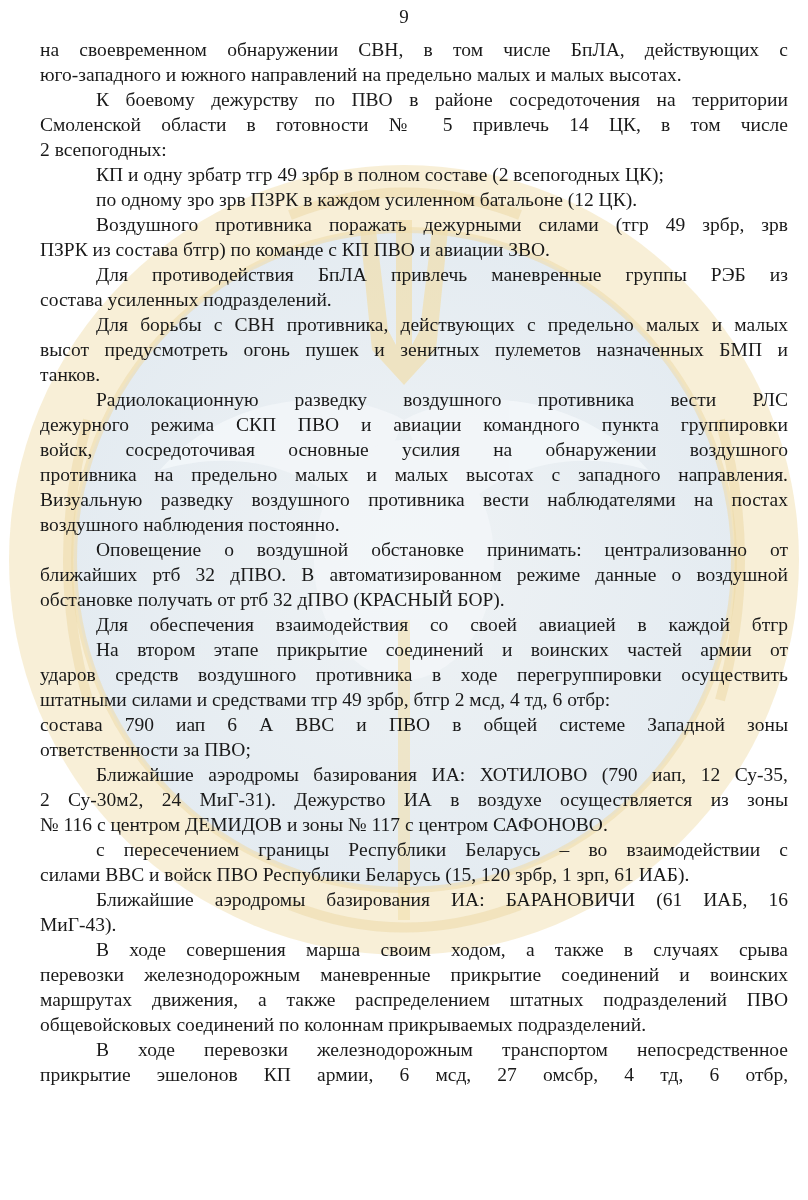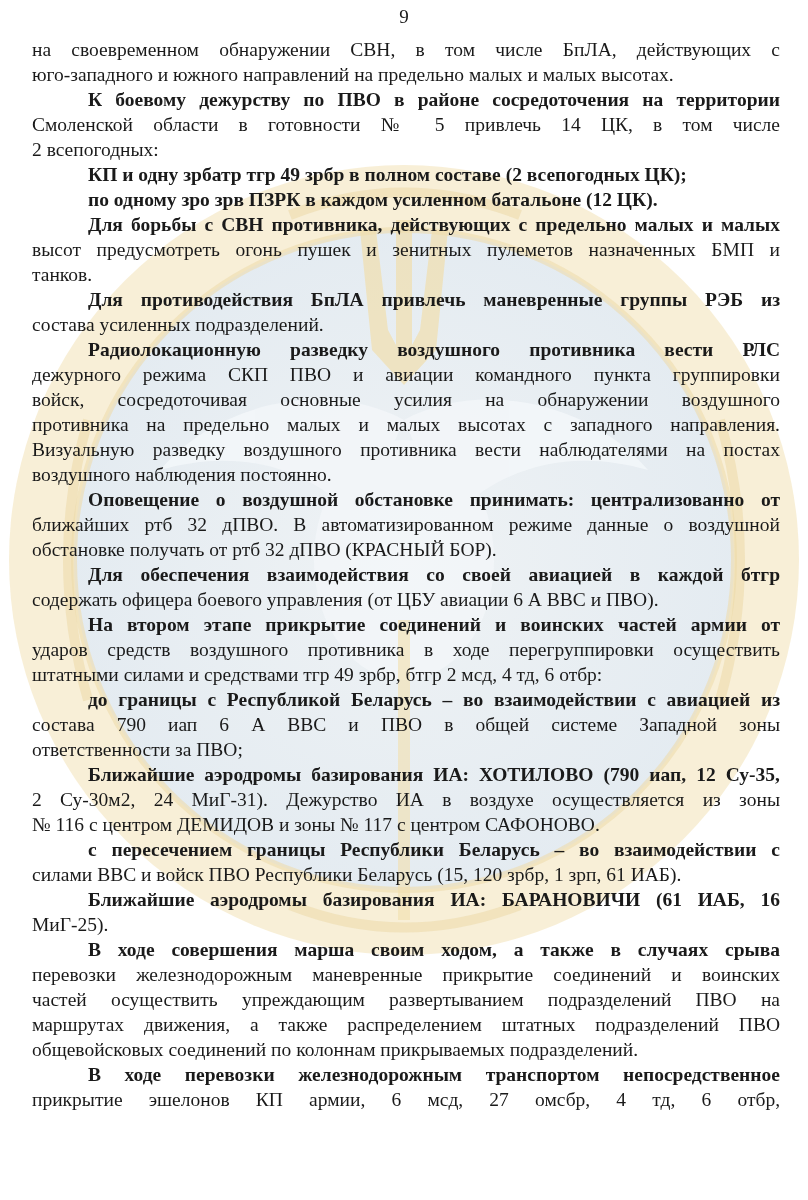--- a/index.html
+++ b/index.html
@@ -15,28 +15,28 @@
     pointer-events: none; z-index: 0;
   }
   .page {
     position: absolute; left: 0; top: 0; width: 808px; height: 1200px; z-index: 1;
   }
   .page-number {
     position: absolute; top: 4px; left: 0; width: 808px; text-align: center;
     font-size: 19px; line-height: 25px;
   }
   .body-text {
-    position: absolute; left: 32px; top: 37px; width: 748px;
+    position: absolute; left: 40px; top: 37px; width: 748px;
   }
   .line {
     font-size: 19.5px; line-height: 25px; height: 25px;
     white-space: nowrap; overflow: visible;
     text-align: justify; text-align-last: justify;
   }
-  .line.indent { padding-left: 56px; font-weight: bold; }
+  .line.indent { padding-left: 56px; }
   .line.last { text-align-last: left; }
 </style>
 </head>
 <body>
 
 <svg class="watermark" viewBox="0 0 808 1200" xmlns="http://www.w3.org/2000/svg">
   <defs>
     <radialGradient id="innerGrad" cx="50%" cy="50%" r="50%">
       <stop offset="0%" stop-color="#eef3f8"></stop>
       <stop offset="100%" stop-color="#e2ebf4"></stop>
@@ -79,72 +79,73 @@
         <div class="line">Смоленской области в готовности № 5 привлечь 14 ЦК, в том числе</div>
         <div class="line last">2 всепогодных:</div>
       </div>
       <div>
         <div class="line indent last">КП и одну зрбатр тгр 49 зрбр в полном составе (2 всепогодных ЦК);</div>
       </div>
       <div>
         <div class="line indent last">по одному зро зрв ПЗРК в каждом усиленном батальоне (12 ЦК).</div>
       </div>
       <div>
-        <div class="line indent">Для борьбы с СВН противника, действующих с предельно малых и малых</div>
-        <div class="line">высот предусмотреть огонь пушек и зенитных пулеметов назначенных БМП и</div>
-        <div class="line last">танков.</div>
+        <div class="line indent">Воздушного противника поражать дежурными силами (тгр 49 зрбр, зрв</div>
+        <div class="line last">ПЗРК из состава бтгр) по команде с КП ПВО и авиации ЗВО.</div>
       </div>
       <div>
         <div class="line indent">Для противодействия БпЛА привлечь маневренные группы РЭБ из</div>
         <div class="line last">состава усиленных подразделений.</div>
+      </div>
+      <div>
+        <div class="line indent">Для борьбы с СВН противника, действующих с предельно малых и малых</div>
+        <div class="line">высот предусмотреть огонь пушек и зенитных пулеметов назначенных БМП и</div>
+        <div class="line last">танков.</div>
       </div>
       <div>
         <div class="line indent">Радиолокационную разведку воздушного противника вести РЛС</div>
         <div class="line">дежурного режима СКП ПВО и авиации командного пункта группировки</div>
         <div class="line">войск, сосредоточивая основные усилия на обнаружении воздушного</div>
         <div class="line">противника на предельно малых и малых высотах с западного направления.</div>
         <div class="line">Визуальную разведку воздушного противника вести наблюдателями на постах</div>
         <div class="line last">воздушного наблюдения постоянно.</div>
       </div>
       <div>
         <div class="line indent">Оповещение о воздушной обстановке принимать: централизованно от</div>
         <div class="line">ближайших ртб 32 дПВО. В автоматизированном режиме данные о воздушной</div>
         <div class="line last">обстановке получать от ртб 32 дПВО (КРАСНЫЙ БОР).</div>
       </div>
       <div>
         <div class="line indent">Для обеспечения взаимодействия со своей авиацией в каждой бтгр</div>
-        <div class="line last">содержать офицера боевого управления (от ЦБУ авиации 6 А ВВС и ПВО).</div>
       </div>
       <div>
         <div class="line indent">На втором этапе прикрытие соединений и воинских частей армии от</div>
         <div class="line">ударов средств воздушного противника в ходе перегруппировки осуществить</div>
         <div class="line last">штатными силами и средствами тгр 49 зрбр, бтгр 2 мсд, 4 тд, 6 отбр:</div>
       </div>
       <div>
-        <div class="line indent">до границы с Республикой Беларусь – во взаимодействии с авиацией из</div>
         <div class="line">состава 790 иап 6 А ВВС и ПВО в общей системе Западной зоны</div>
         <div class="line last">ответственности за ПВО;</div>
       </div>
       <div>
         <div class="line indent">Ближайшие аэродромы базирования ИА: ХОТИЛОВО (790 иап, 12 Су-35,</div>
         <div class="line">2 Су-30м2, 24 МиГ-31). Дежурство ИА в воздухе осуществляется из зоны</div>
         <div class="line last">№ 116 с центром ДЕМИДОВ и зоны № 117 с центром САФОНОВО.</div>
       </div>
       <div>
         <div class="line indent">с пересечением границы Республики Беларусь – во взаимодействии с</div>
         <div class="line last">силами ВВС и войск ПВО Республики Беларусь (15, 120 зрбр, 1 зрп, 61 ИАБ).</div>
       </div>
       <div>
         <div class="line indent">Ближайшие аэродромы базирования ИА: БАРАНОВИЧИ (61 ИАБ, 16</div>
-        <div class="line last">МиГ-25).</div>
+        <div class="line last">МиГ-43).</div>
       </div>
       <div>
         <div class="line indent">В ходе совершения марша своим ходом, а также в случаях срыва</div>
         <div class="line">перевозки железнодорожным маневренные прикрытие соединений и воинских</div>
-        <div class="line">частей осуществить упреждающим развертыванием подразделений ПВО на</div>
         <div class="line">маршрутах движения, а также распределением штатных подразделений ПВО</div>
         <div class="line last">общевойсковых соединений по колоннам прикрываемых подразделений.</div>
       </div>
       <div>
         <div class="line indent">В ходе перевозки железнодорожным транспортом непосредственное</div>
         <div class="line">прикрытие эшелонов КП армии, 6 мсд, 27 омсбр, 4 тд, 6 отбр,</div>
       </div>
     </div>
 </div>
 

